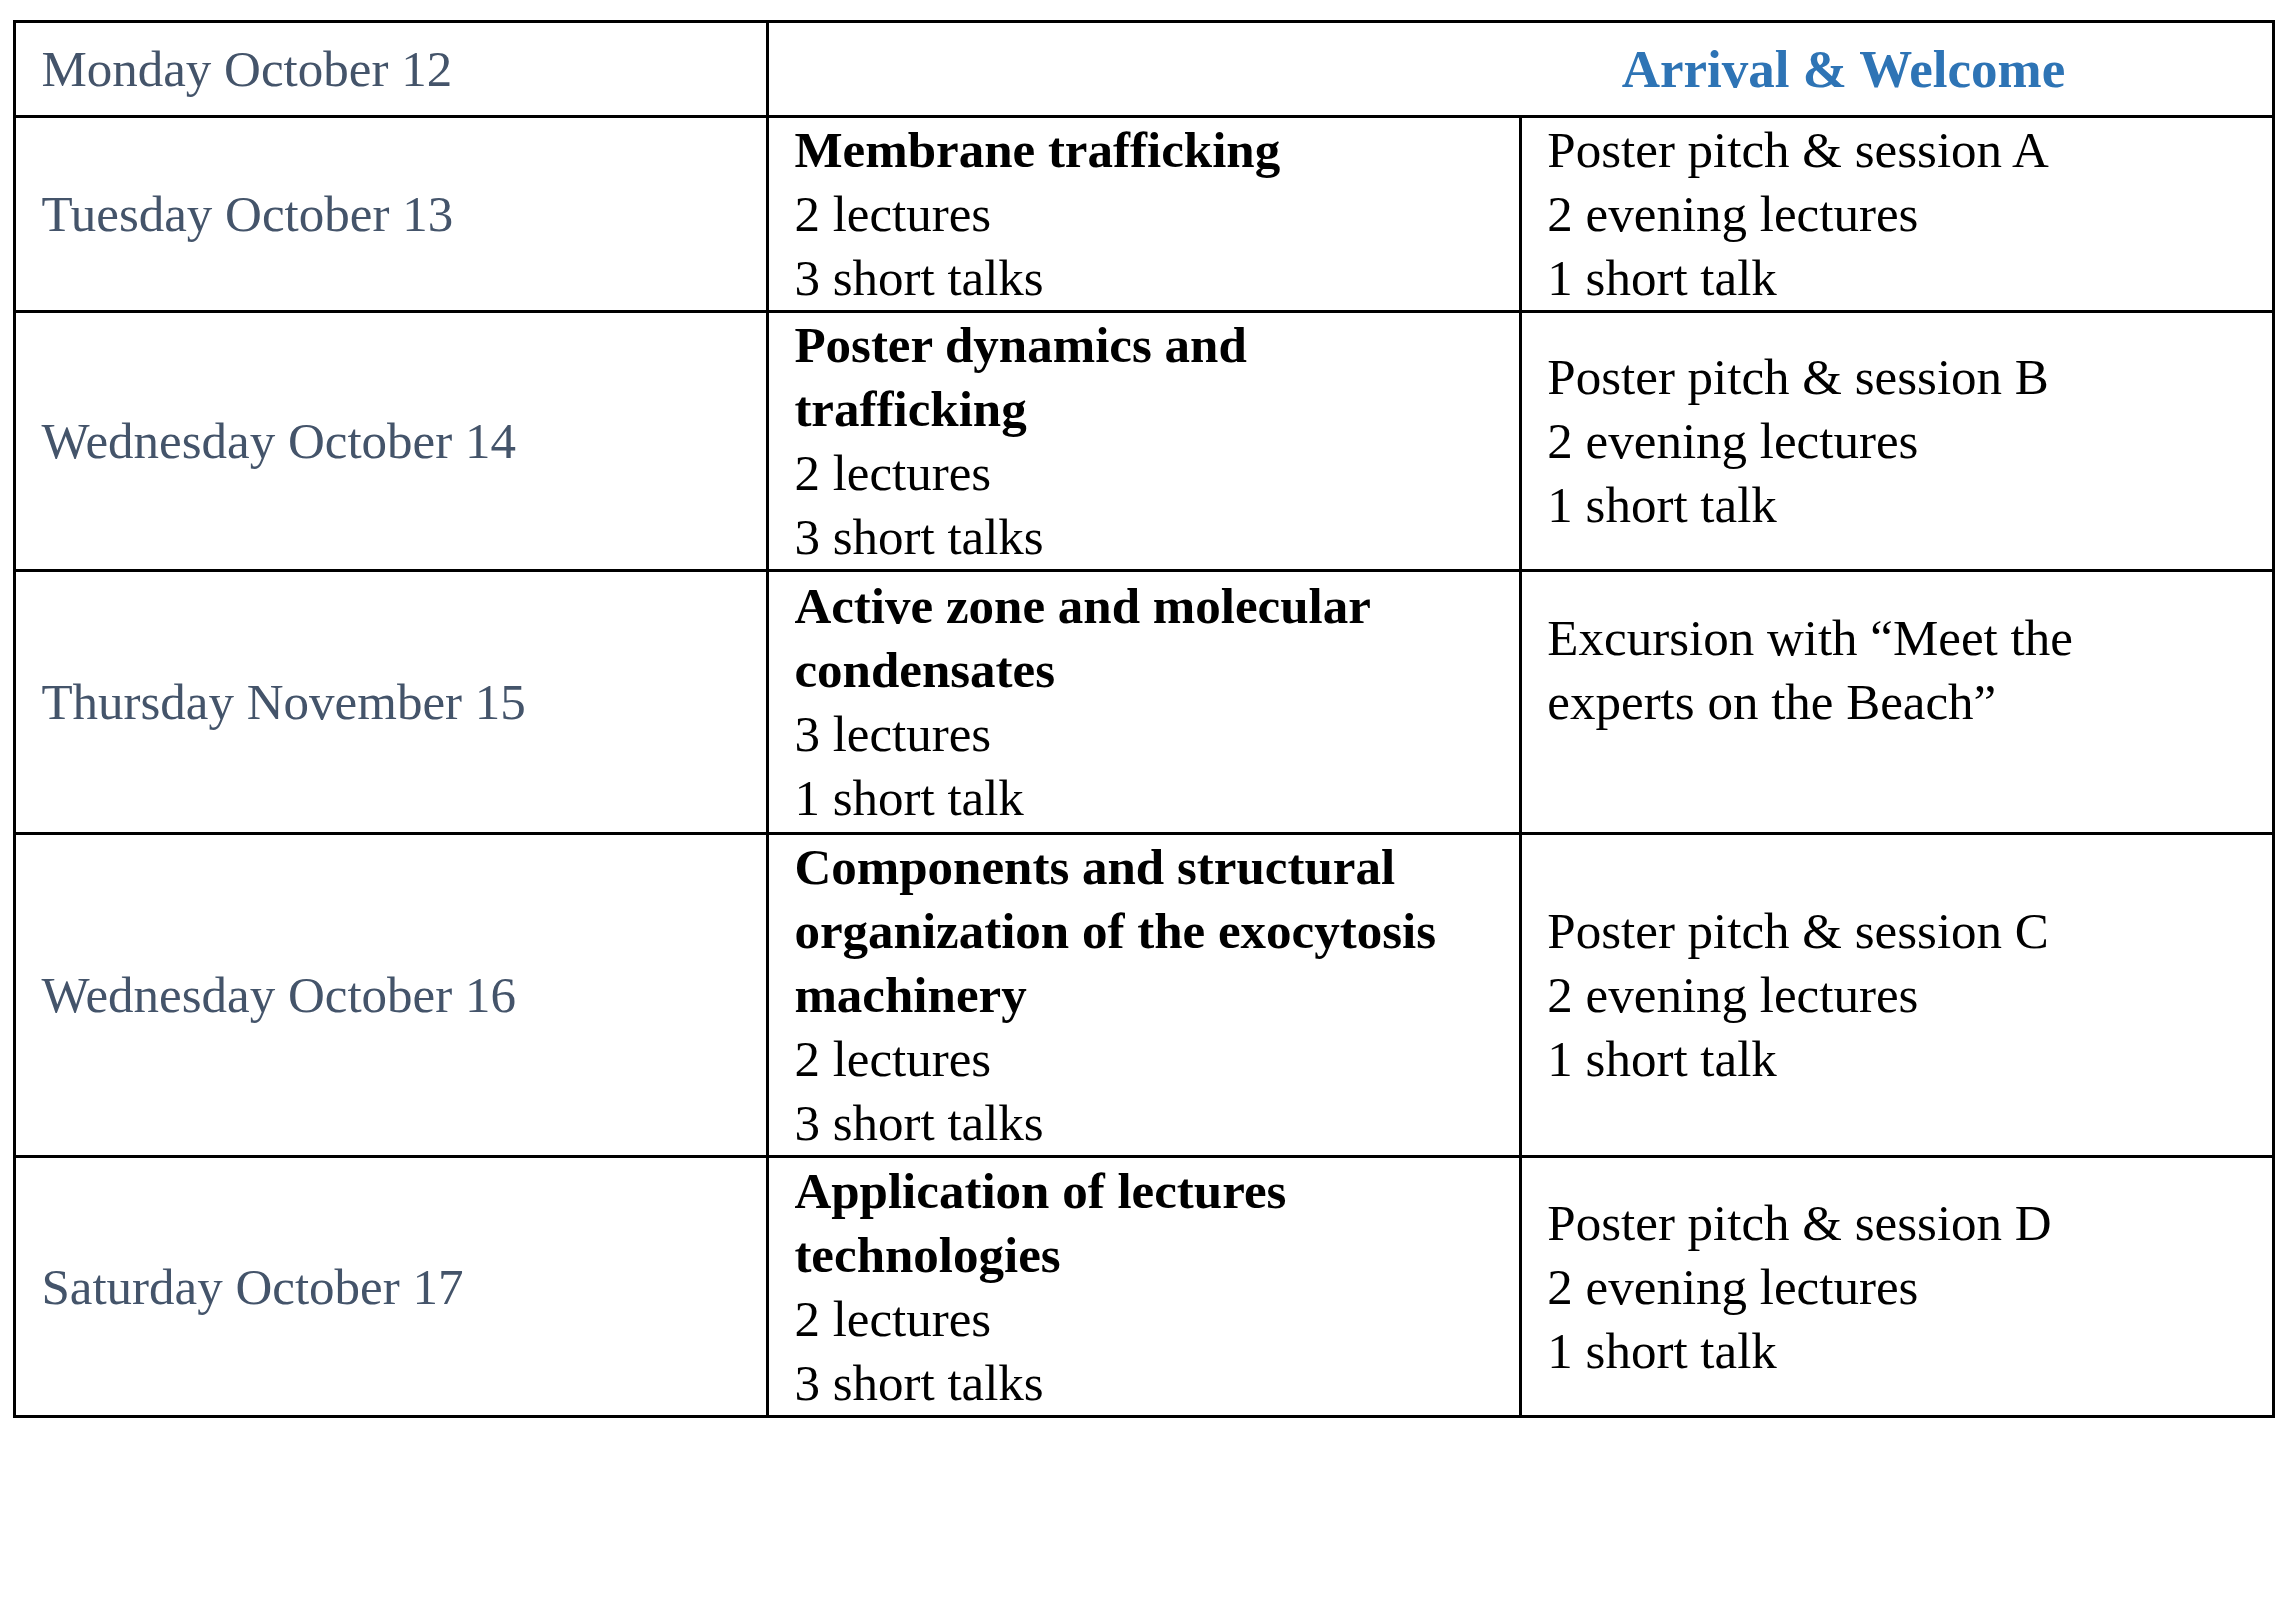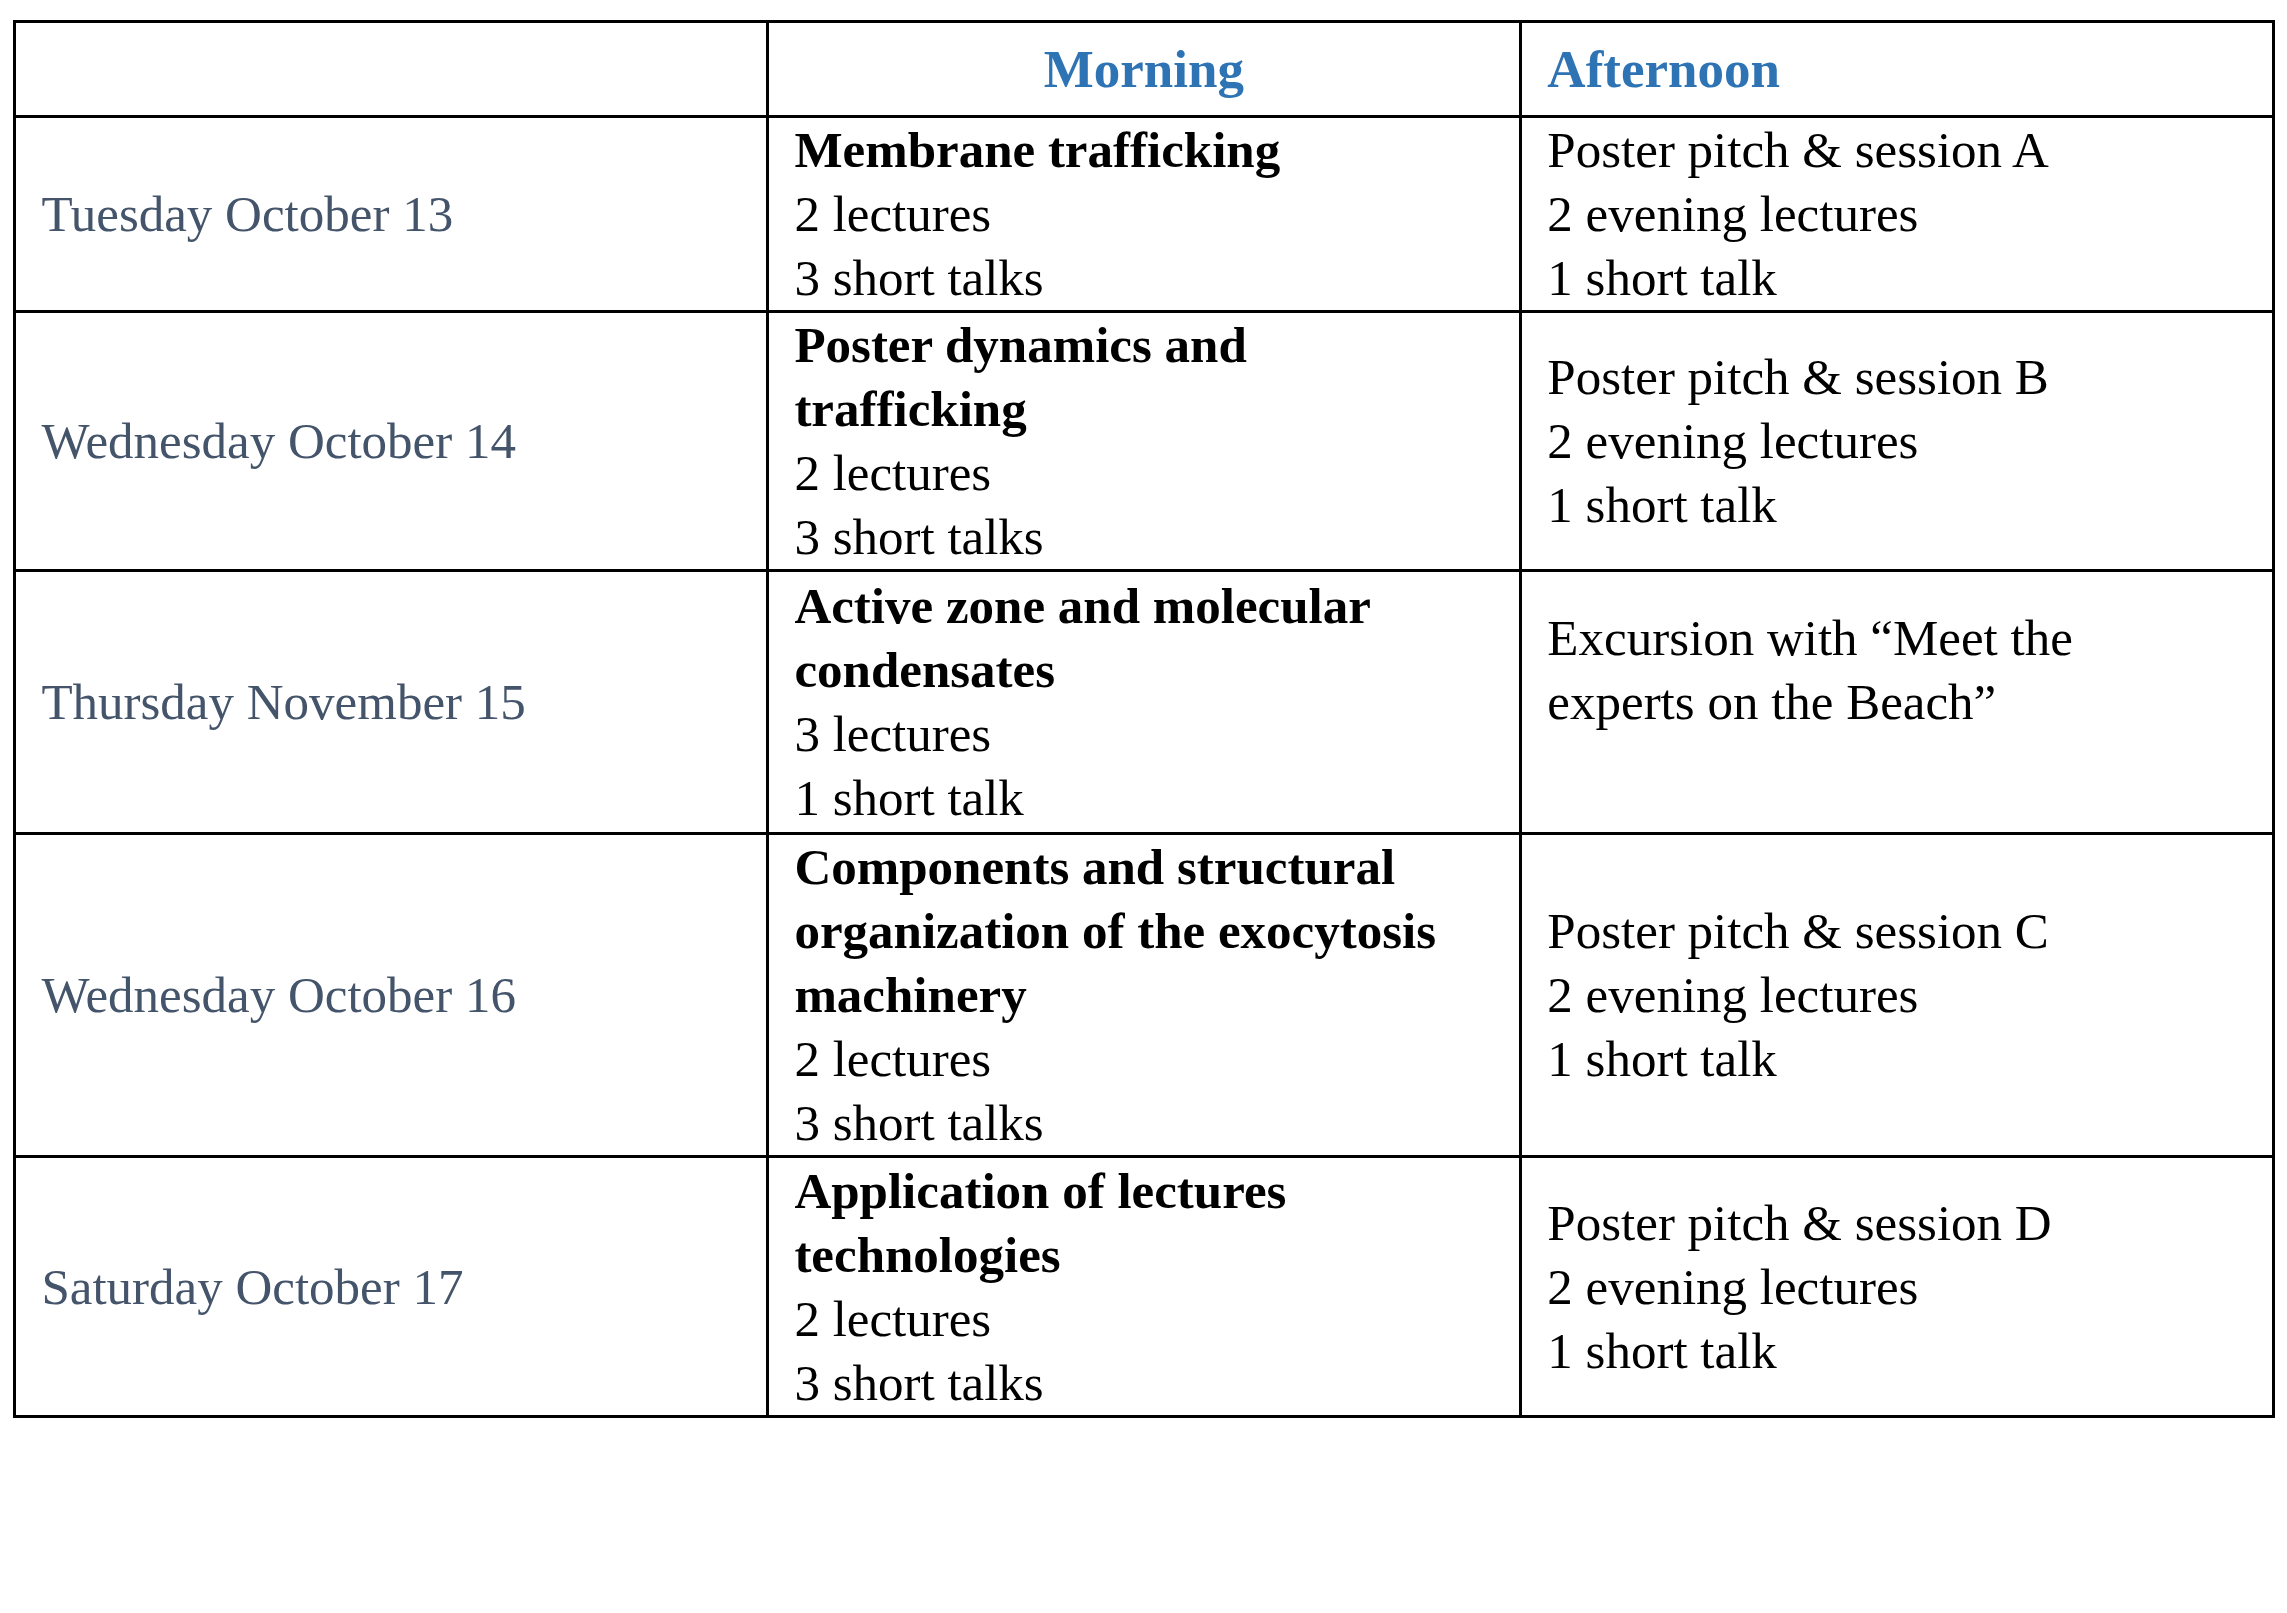--- a/index.html
+++ b/index.html
@@ -80,26 +80,27 @@
 <body>
 
 <table class="schedule">
   <colgroup>
     <col>
     <col>
     <col>
   </colgroup>
 
   <tbody>
-      <tr class="h-header">
-    <th></th>
-    <th class="hdr-label hdr-morning">Morning</th>
-    <th class="hdr-label hdr-afternoon">Afternoon</th>
+
+  <tr class="h-monday">
+    <td class="day-cell">Monday October 12</td>
+    <td class="merged-cell" colspan="2">
+      <span class="merged-label pos-arrival">Arrival &amp; Welcome</span>
+    </td>
   </tr>
-
 
   <tr class="h-tuesday">
     <td class="day-cell">Tuesday October 13</td>
     <td>
       <div class="session-title">Membrane trafficking</div>
       <div class="session-line">2 lectures</div>
       <div class="session-line">3 short talks</div>
     </td>
     <td>
       <div class="session-line">Poster pitch &amp; session A</div>

